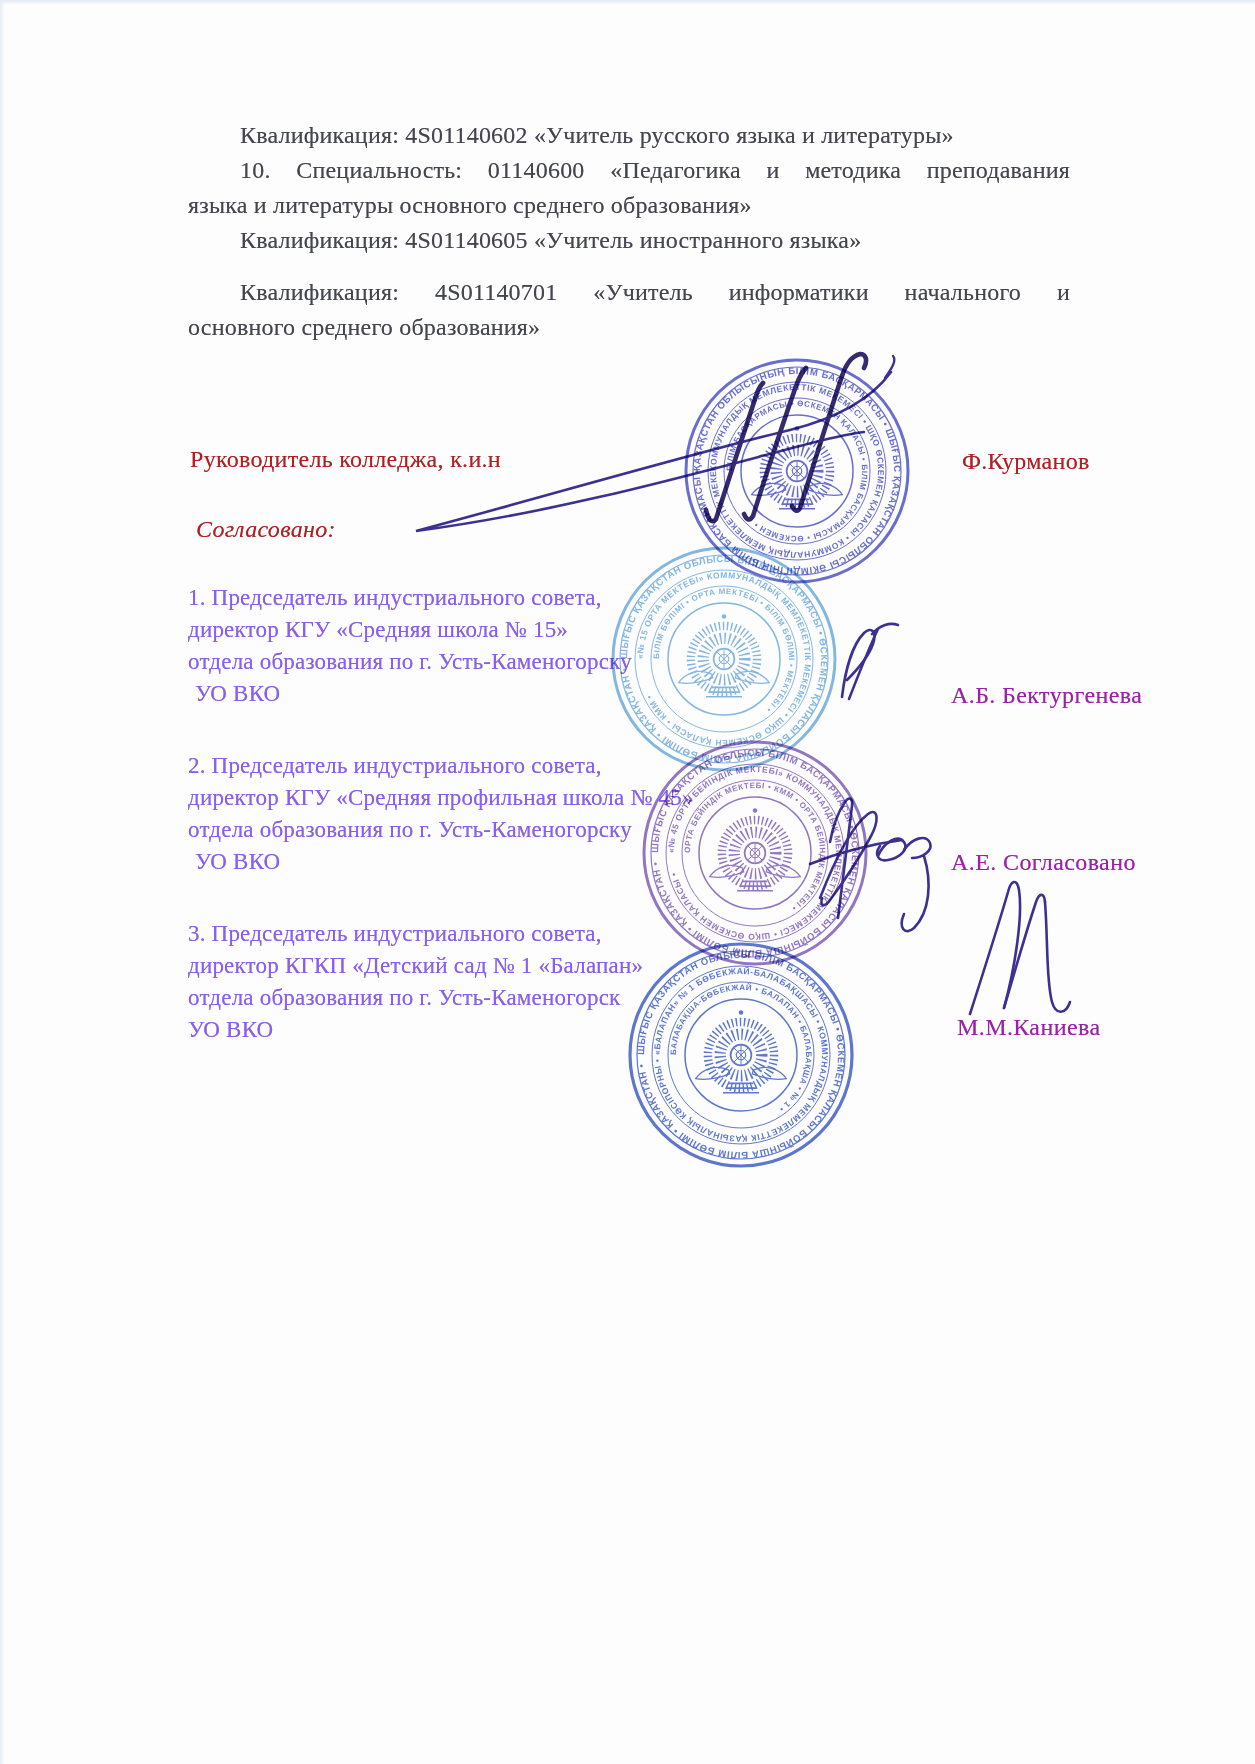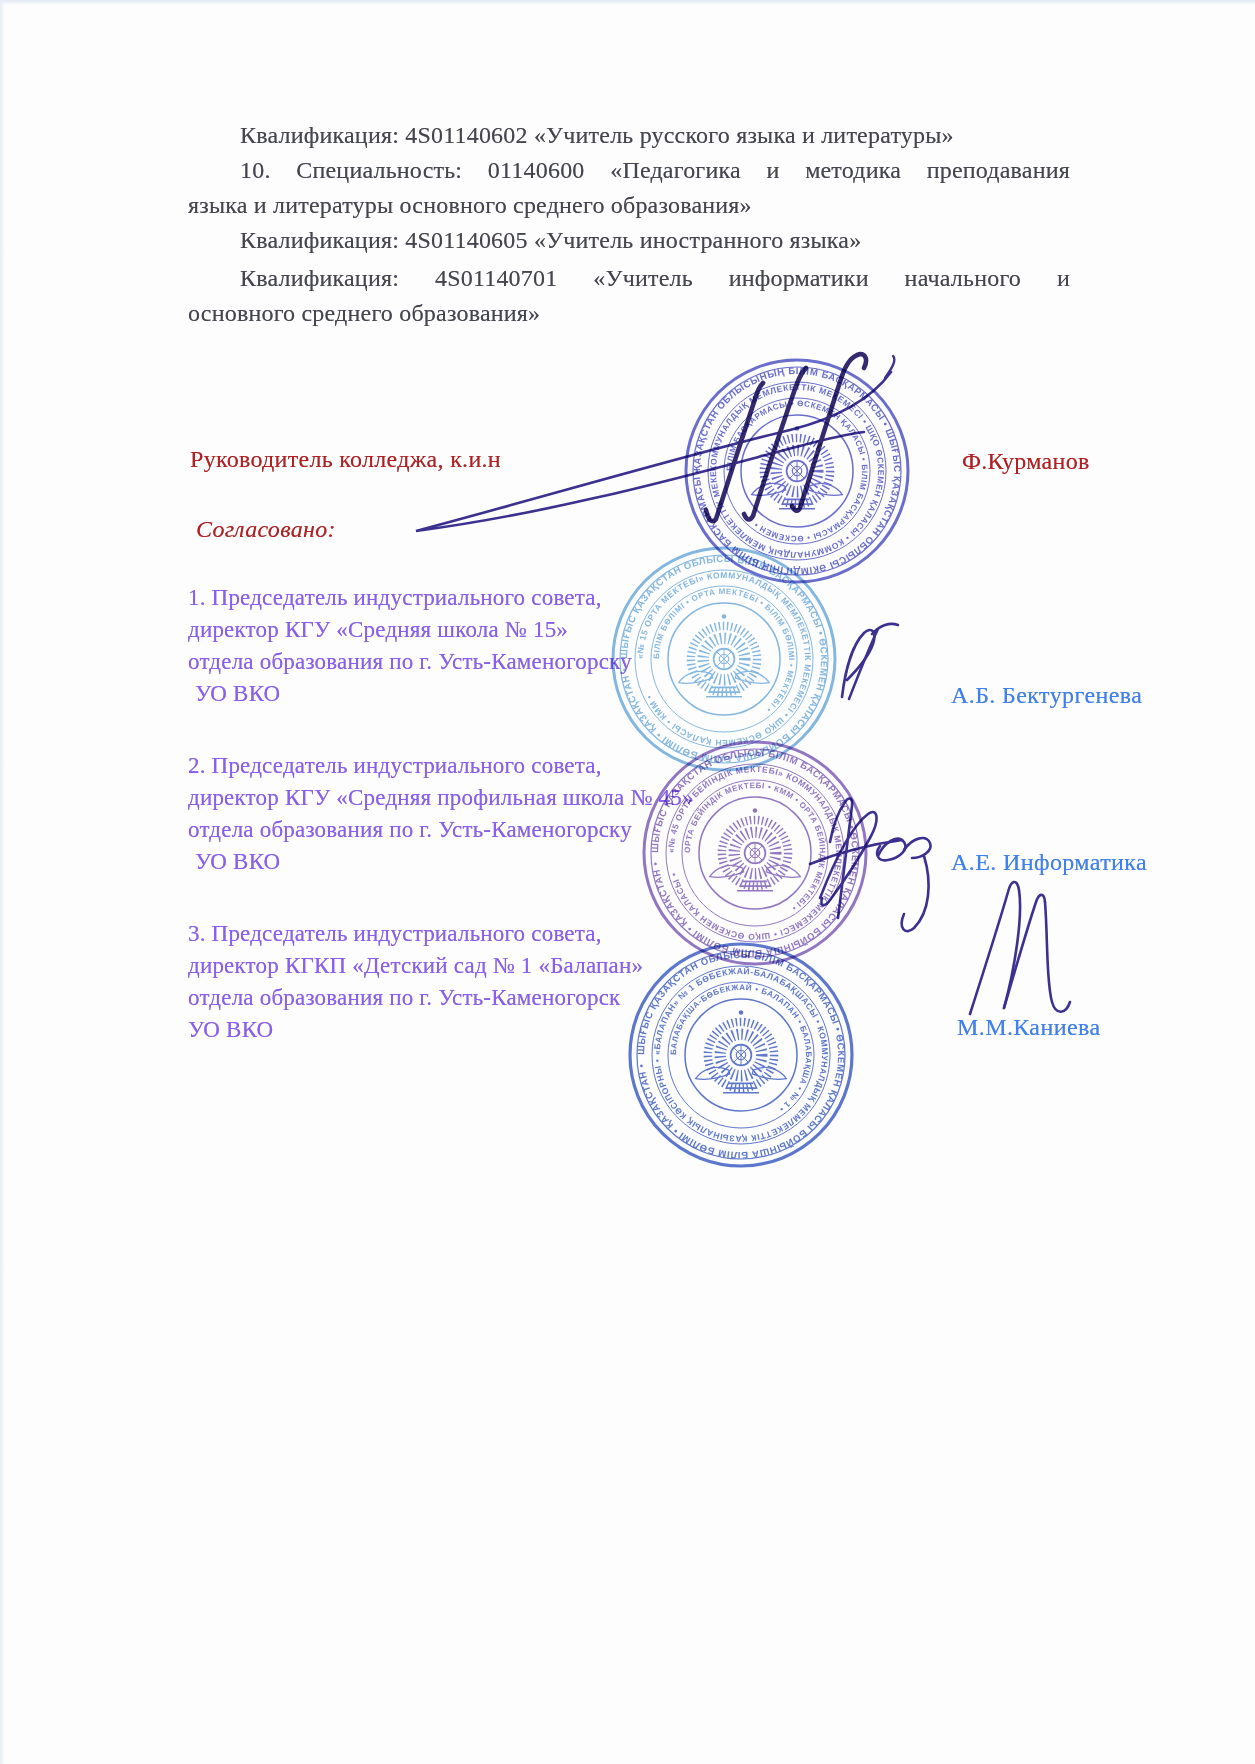--- a/index.html
+++ b/index.html
@@ -11,30 +11,30 @@
   .edge-top{position:absolute;left:0;top:0;width:100%;height:5px;
     background:linear-gradient(#e3eaf5,rgba(255,255,255,0));}
   .edge-left{position:absolute;left:0;top:0;width:5px;height:100%;
     background:linear-gradient(90deg,#e7edf6,rgba(255,255,255,0));}
 
   .para-block{position:absolute;left:188px;top:118px;width:882px;}
   .tl{font-size:24px;line-height:35px;color:#45454e;letter-spacing:.2px;
       text-shadow:0 0 .6px rgba(70,70,84,.55);white-space:nowrap;}
   .ind{text-indent:52px;}
   .just{white-space:normal;text-align:justify;text-align-last:justify;}
-  .gap{margin-top:3px;}
+  .gap{margin-top:17px;}
 
   .line-abs{position:absolute;font-size:24px;color:#b91c1c;letter-spacing:.3px;
       text-shadow:0 0 .6px rgba(70,70,84,.55);white-space:nowrap;}
 
   .item{position:absolute;left:188px;width:720px;font-size:23px;line-height:32px;
       color:#8b5cf6;letter-spacing:.2px;text-shadow:0 0 .6px rgba(70,70,84,.5);}
   .item div{white-space:nowrap;}
 
-  .name{position:absolute;font-size:24px;color:#3b82f6;letter-spacing:.4px;
+  .name{position:absolute;font-size:24px;color:#a21caf;letter-spacing:.4px;
       text-shadow:0 0 .6px rgba(70,70,84,.55);white-space:nowrap;}
 
   .stamp{position:absolute;mix-blend-mode:multiply;opacity:.84;filter:blur(.3px);}
   .stamp text{font-family:"Liberation Sans","DejaVu Sans",sans-serif;
       letter-spacing:.6px;font-weight:bold;}
   .signatures{position:absolute;left:0;top:0;mix-blend-mode:multiply;}
 </style>
 </head>
 <body>
 
@@ -63,21 +63,21 @@
     <div style="padding-left:7px;">УО ВКО</div>
   </div>
   <div class="name" style="left:951px;top:682px;">А.Б. Бектургенева</div>
 
   <div class="item" style="top:750px;">
     <div>2.   Председатель индустриального совета,</div>
     <div>директор КГУ «Средняя профильная школа № 45»</div>
     <div>отдела образования по г. Усть-Каменогорску</div>
     <div style="padding-left:7px;">УО ВКО</div>
   </div>
-  <div class="name" style="left:951px;top:849px;">А.Е. Информатика</div>
+  <div class="name" style="left:951px;top:849px;">А.Е. Согласовано</div>
 
   <div class="item" style="top:918px;font-family:Liberation Serif, serif;">
     <div>3.  Председатель индустриального совета,</div>
     <div>директор КГКП «Детский сад № 1 «Балапан»</div>
     <div>отдела образования по г. Усть-Каменогорск</div>
     <div>УО ВКО</div>
   </div>
   <div class="name" style="left:957px;top:1014px;">М.М.Каниева</div>
 
   <svg width="0" height="0" style="position:absolute" aria-hidden="true">

